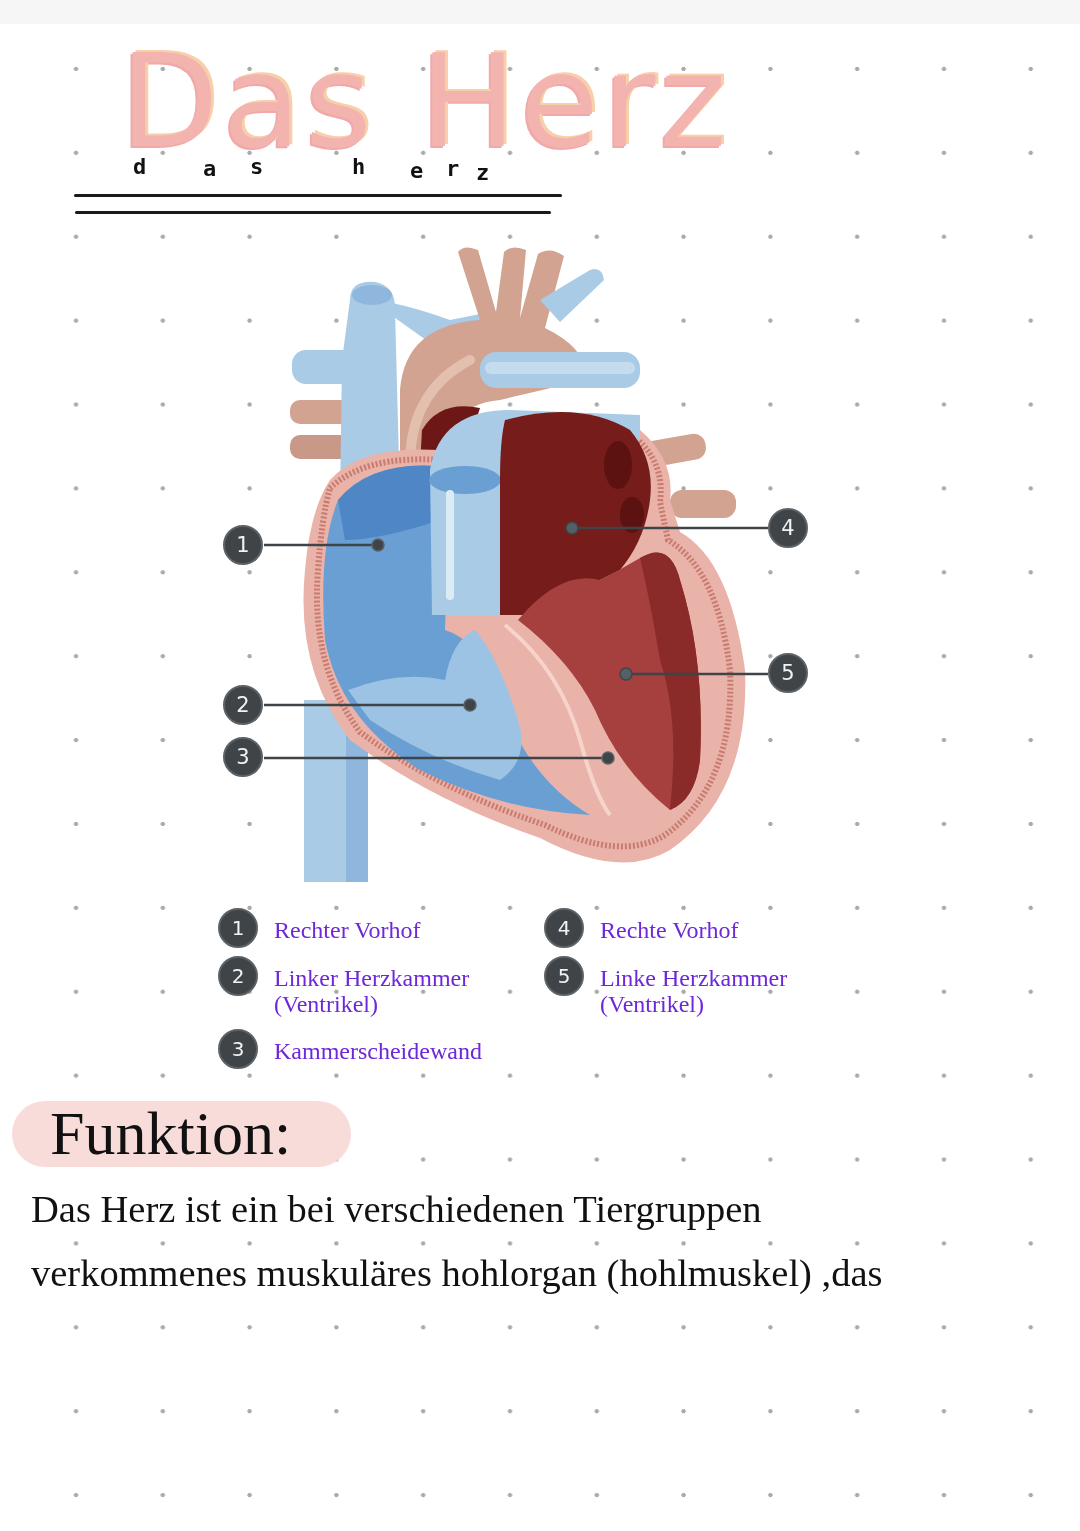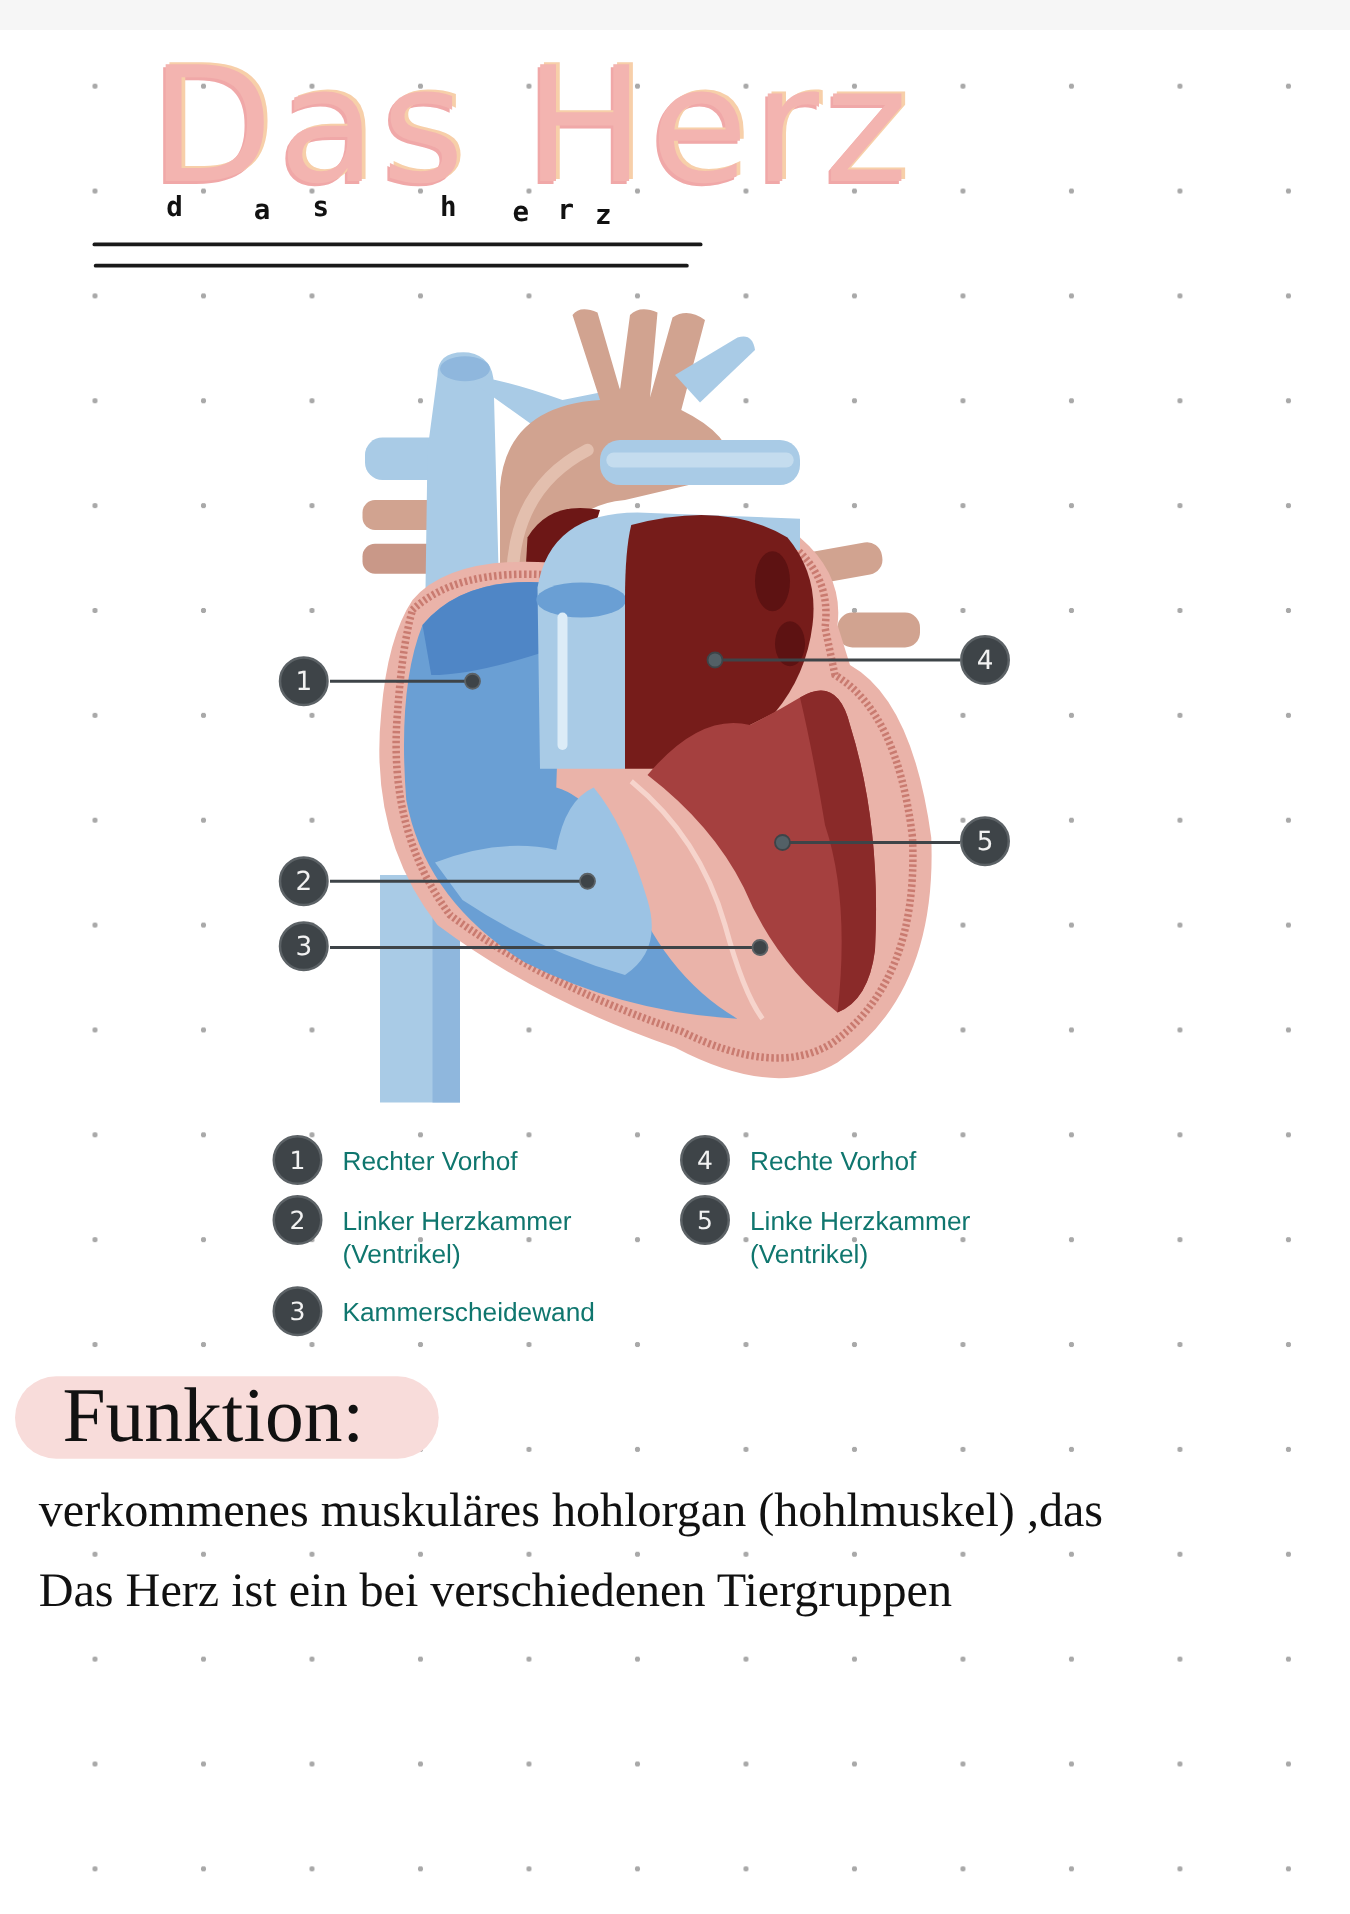--- a/index.html
+++ b/index.html
@@ -47,22 +47,22 @@
   
   .legend { position: absolute; left: 218px; top: 908px; width: 620px; height: 170px; }
   .legend .item { position: absolute; display: flex; align-items: flex-start; }
   .legend .lbadge {
     width: 40px; height: 40px; border-radius: 50%; flex: 0 0 40px;
     background: #3e4448; border: 2px solid #5c6266; box-sizing: border-box;
     color: #f2f2f2; font-size: 20px;
     display: flex; align-items: center; justify-content: center;
   }
   .legend .ltext {
-    margin-left: 16px; margin-top: 9px; color: #0f766e;
-    font-family: Liberation Sans, sans-serif; font-size: 21px; line-height: 26px;
+    margin-left: 16px; margin-top: 9px; color: #6d28d9;
+    font-family: Liberation Serif, serif; font-size: 24px; line-height: 26px;
   }
 
   
   .pill {
     position: absolute; left: 12px; top: 1101px; width: 339px; height: 66px;
     background: #f8dcda; border-radius: 33px;
   }
   .funktion-heading {
     position: absolute; left: 50px; top: 1093px;
     font-family: "Liberation Serif", serif; font-size: 62px; color: #111; line-height: 80px; text-align: center;
@@ -198,16 +198,16 @@
         <div>Linke Herzkammer</div>
         <div>(Ventrikel)</div>
       </div>
     </div>
   </div>
 
   <div class="pill"></div>
   <div class="funktion-heading">Funktion:</div>
 
   <div class="body-text">
+    <div class="line">Das Herz ist ein bei verschiedenen Tiergruppen</div>
     <div class="line">verkommenes muskuläres hohlorgan (hohlmuskel) ,das</div>
-    <div class="line">Das Herz ist ein bei verschiedenen Tiergruppen</div>
   </div>
 </div>
 
 </body></html>

